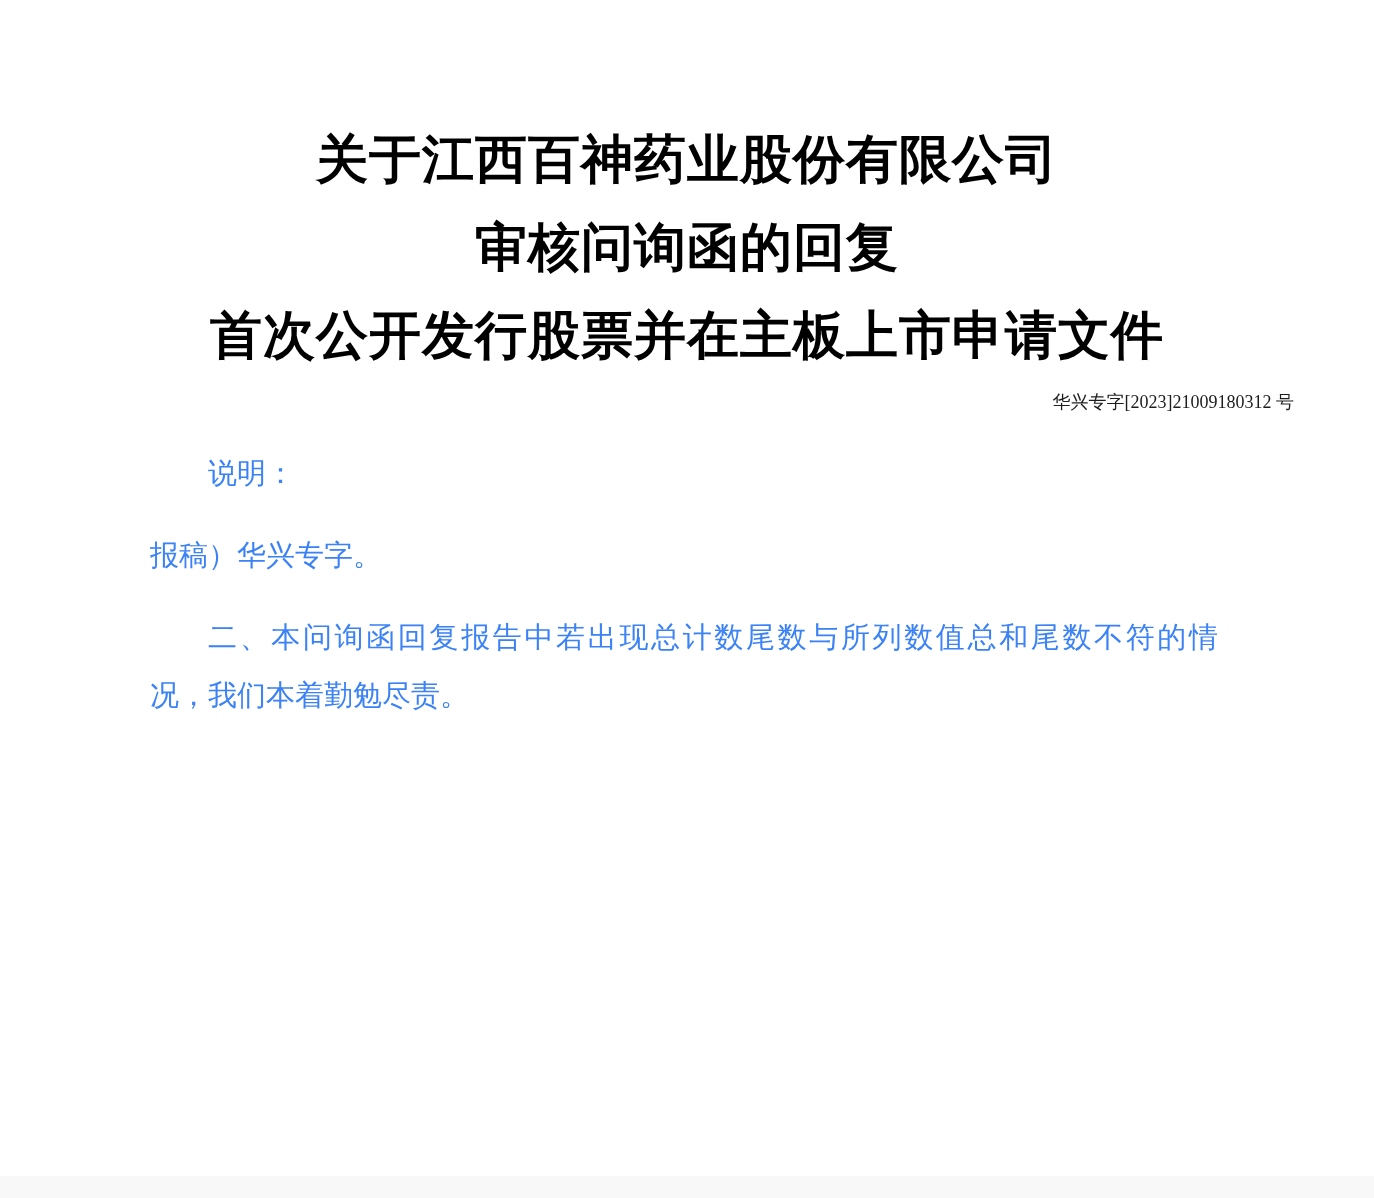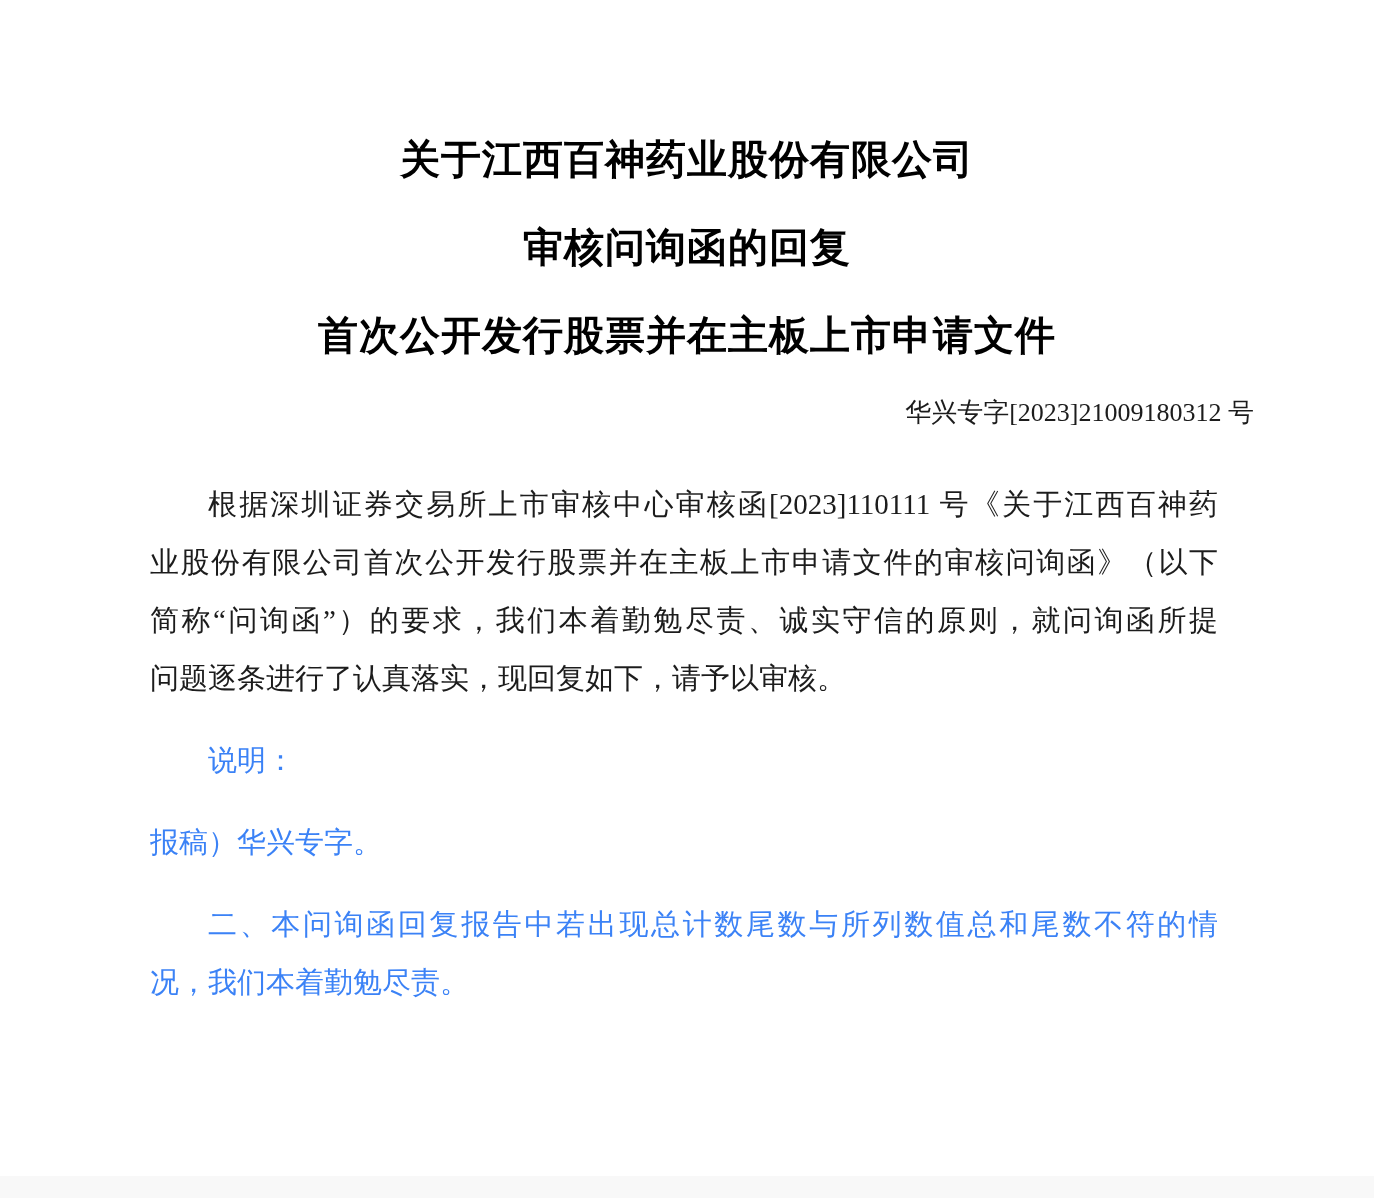--- a/index.html
+++ b/index.html
@@ -19,32 +19,32 @@
     position: relative;
     width: 1374px;
     height: 1198px;
     background: #ffffff;
   }
   .title-block {
     padding-top: 116px;
     text-align: center;
   }
   .title-line {
-    font-size: 40px;
+    font-size: 52px;
     font-weight: 700;
     line-height: 88px;
     letter-spacing: 1px;
     color: #000000;
     white-space: nowrap;
   }
   .ref-line {
-    margin-top: 15px;
-    padding-right: 120px;
+    margin-top: 4px;
+    padding-right: 80px;
     text-align: right;
-    font-size: 26px;
+    font-size: 18px;
     line-height: 36px;
     color: #1c1c1c;
   }
   .content {
     padding: 0 156px 0 150px;
   }
   .salutation {
     margin-top: 64px;
     font-size: 30px;
     font-weight: 700;
@@ -92,26 +92,20 @@
     <div class="title-line">关于江西百神药业股份有限公司</div>
     <div class="title-line">审核问询函的回复</div>
     <div class="title-line">首次公开发行股票并在主板上市申请文件</div>
   </div>
 
   <div class="ref-line">华兴专字[2023]21009180312 号</div>
 
   <div class="content">
 
     <div>
-        <div class="para first-para">
-          <div class="line first jl">根据深圳证券交易所上市审核中心审核函[2023]110111 号《关于江西百神药</div>
-          <div class="line jl">业股份有限公司首次公开发行股票并在主板上市申请文件的审核问询函》（以下</div>
-          <div class="line jl">简称“问询函”）的要求，我们本着勤勉尽责、诚实守信的原则，就问询函所提</div>
-          <div class="line">问题逐条进行了认真落实，现回复如下，请予以审核。</div>
-        </div>
         <div class="para bold">
           <div class="line first">说明：</div>
         </div>
         <div class="para bold">
           <div class="line">报稿）华兴专字。</div>
         </div>
         <div class="para bold">
           <div class="line first jl">二、本问询函回复报告中若出现总计数尾数与所列数值总和尾数不符的情</div>
           <div class="line">况，我们本着勤勉尽责。</div>
         </div>

